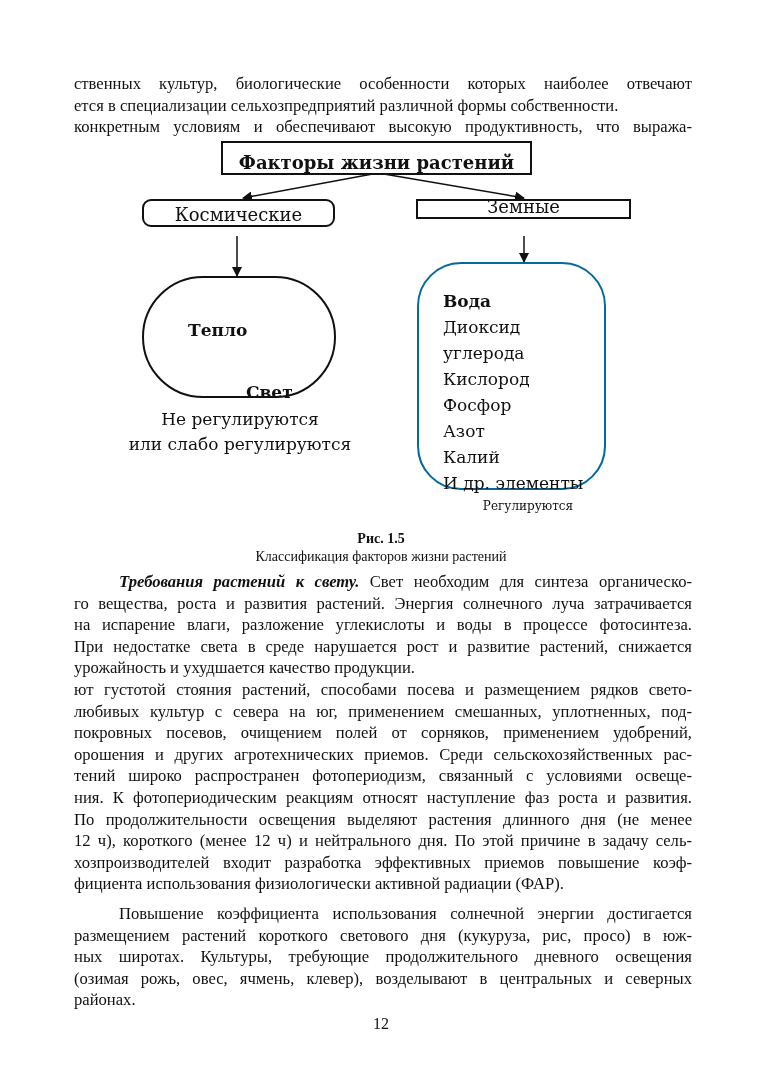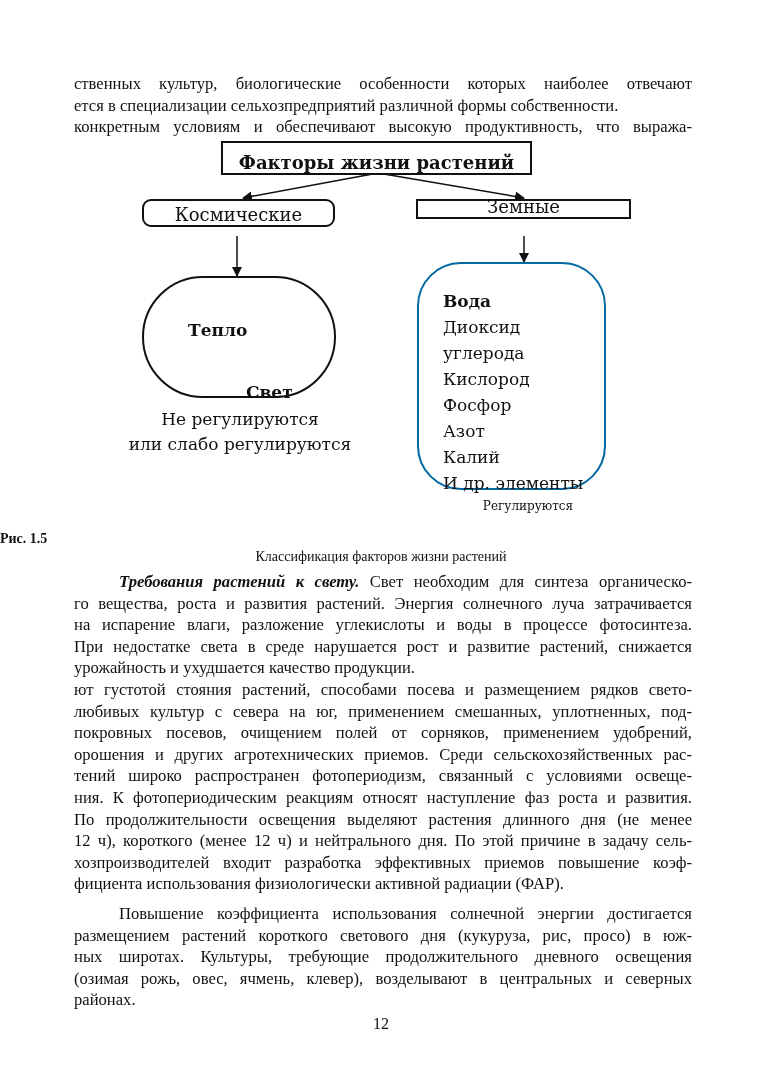--- a/index.html
+++ b/index.html
@@ -5,21 +5,21 @@
   html, body { margin: 0; padding: 0; background: #ffffff; }
   body { width: 762px; height: 1080px; position: relative; overflow: hidden; color: #111; }
   .page { position: absolute; left: 0; top: 0; width: 762px; height: 1080px; }
   .serif { font-family: "Liberation Serif", "DejaVu Serif", serif; }
   .block { position: absolute; left: 74px; width: 618px; font-size: 16.6px; line-height: 21.6px; text-align: justify; text-align-last: left; }
   .line { display: block; text-align: justify; text-align-last: justify; white-space: nowrap; }
   .line.last { text-align-last: left; }
   .diagram { position: absolute; left: 0; top: 0; width: 762px; height: 540px; }
   .dtext { font-family: "DejaVu Serif", "Liberation Serif", serif; }
   .box { position: absolute; border: 2px solid #111; box-sizing: border-box; display: flex; align-items: flex-end; justify-content: center; background: #fff; }
-  .caption-title { position: absolute; left: 0; width: 762px; top: 531px; text-align: left; font-weight: bold; font-size: 14px; }
+  .caption-title { position: absolute; left: 0; width: 762px; top: 531px; text-align: center; font-weight: bold; font-size: 14px; }
   .caption-sub { position: absolute; left: 0; width: 762px; top: 549px; text-align: center; font-size: 14px; }
   .pagenum { position: absolute; left: 0; width: 762px; top: 1015px; text-align: center; font-size: 16px; }
   .bi { font-weight: bold; font-style: italic; }
 </style>
 </head>
 <body>
 
 <div class="page">
 
   <div class="block serif" style="top:73px;">

